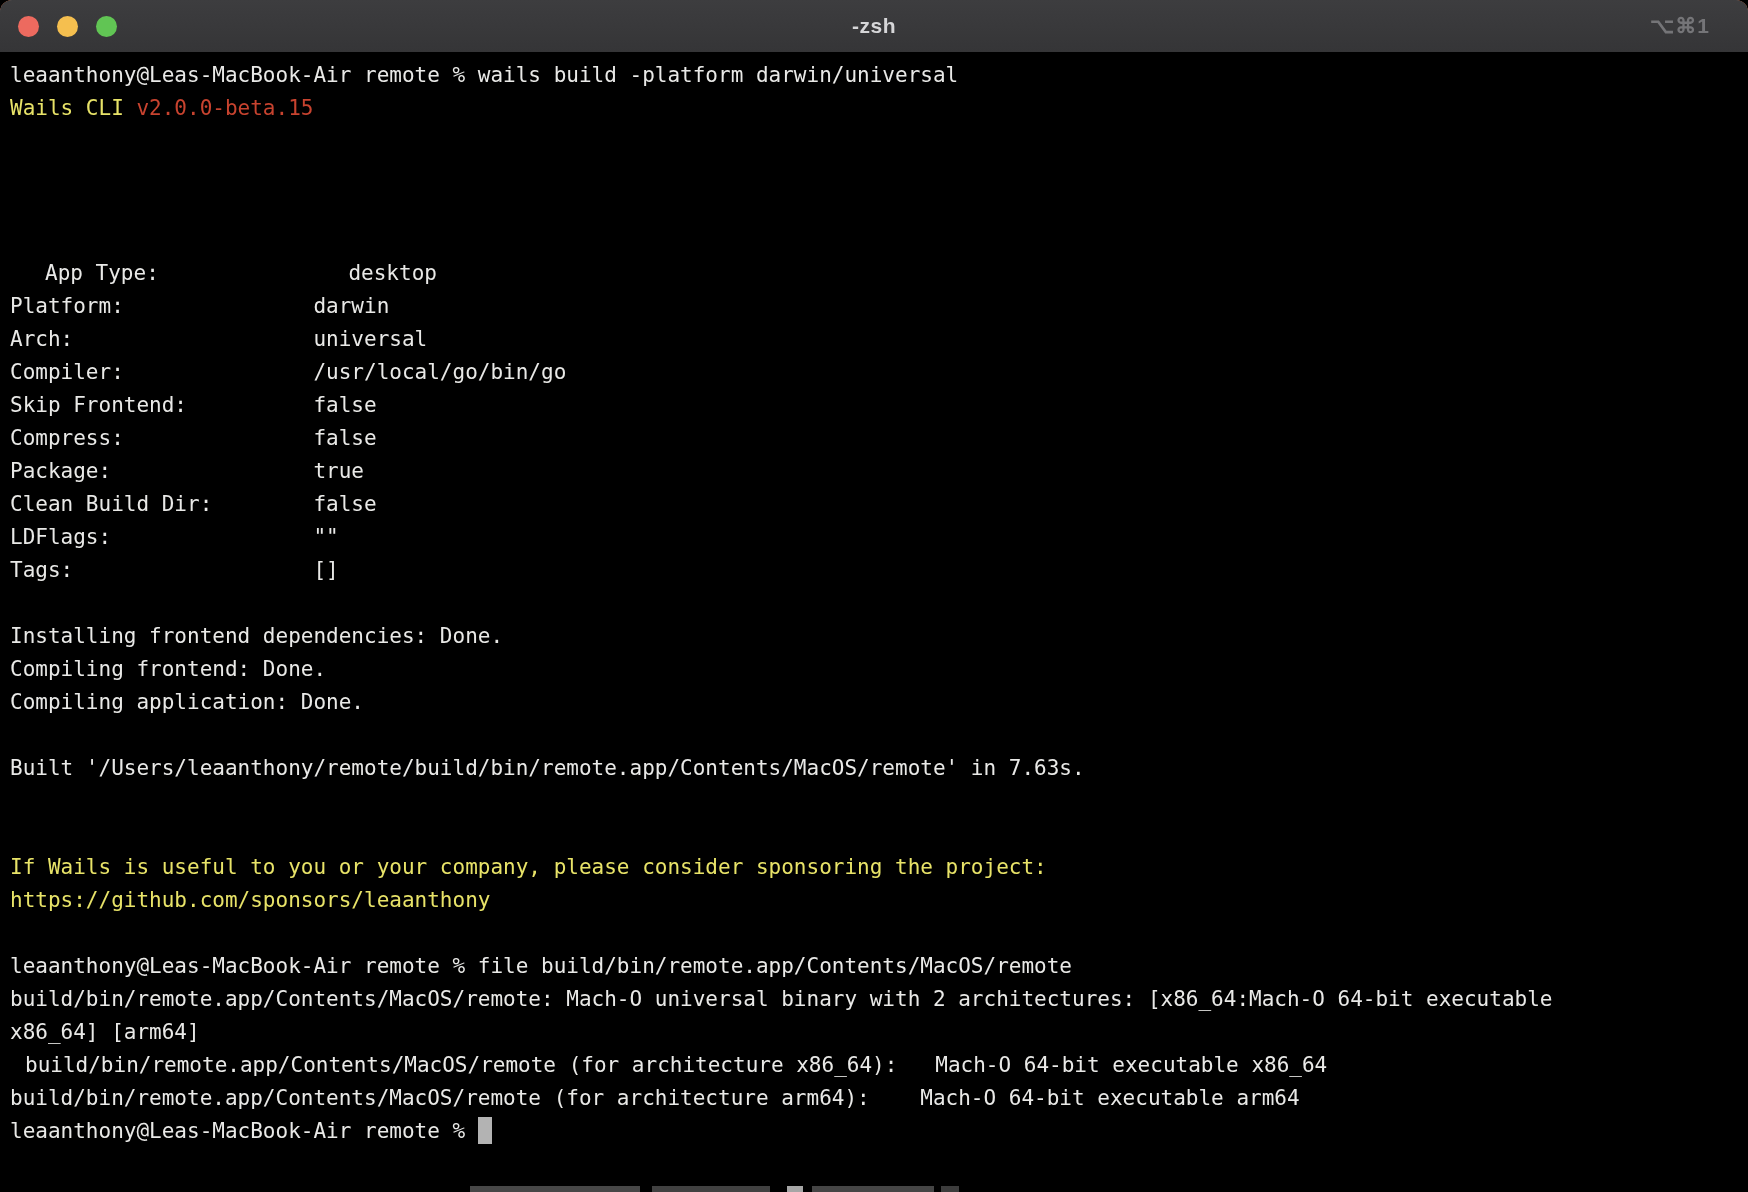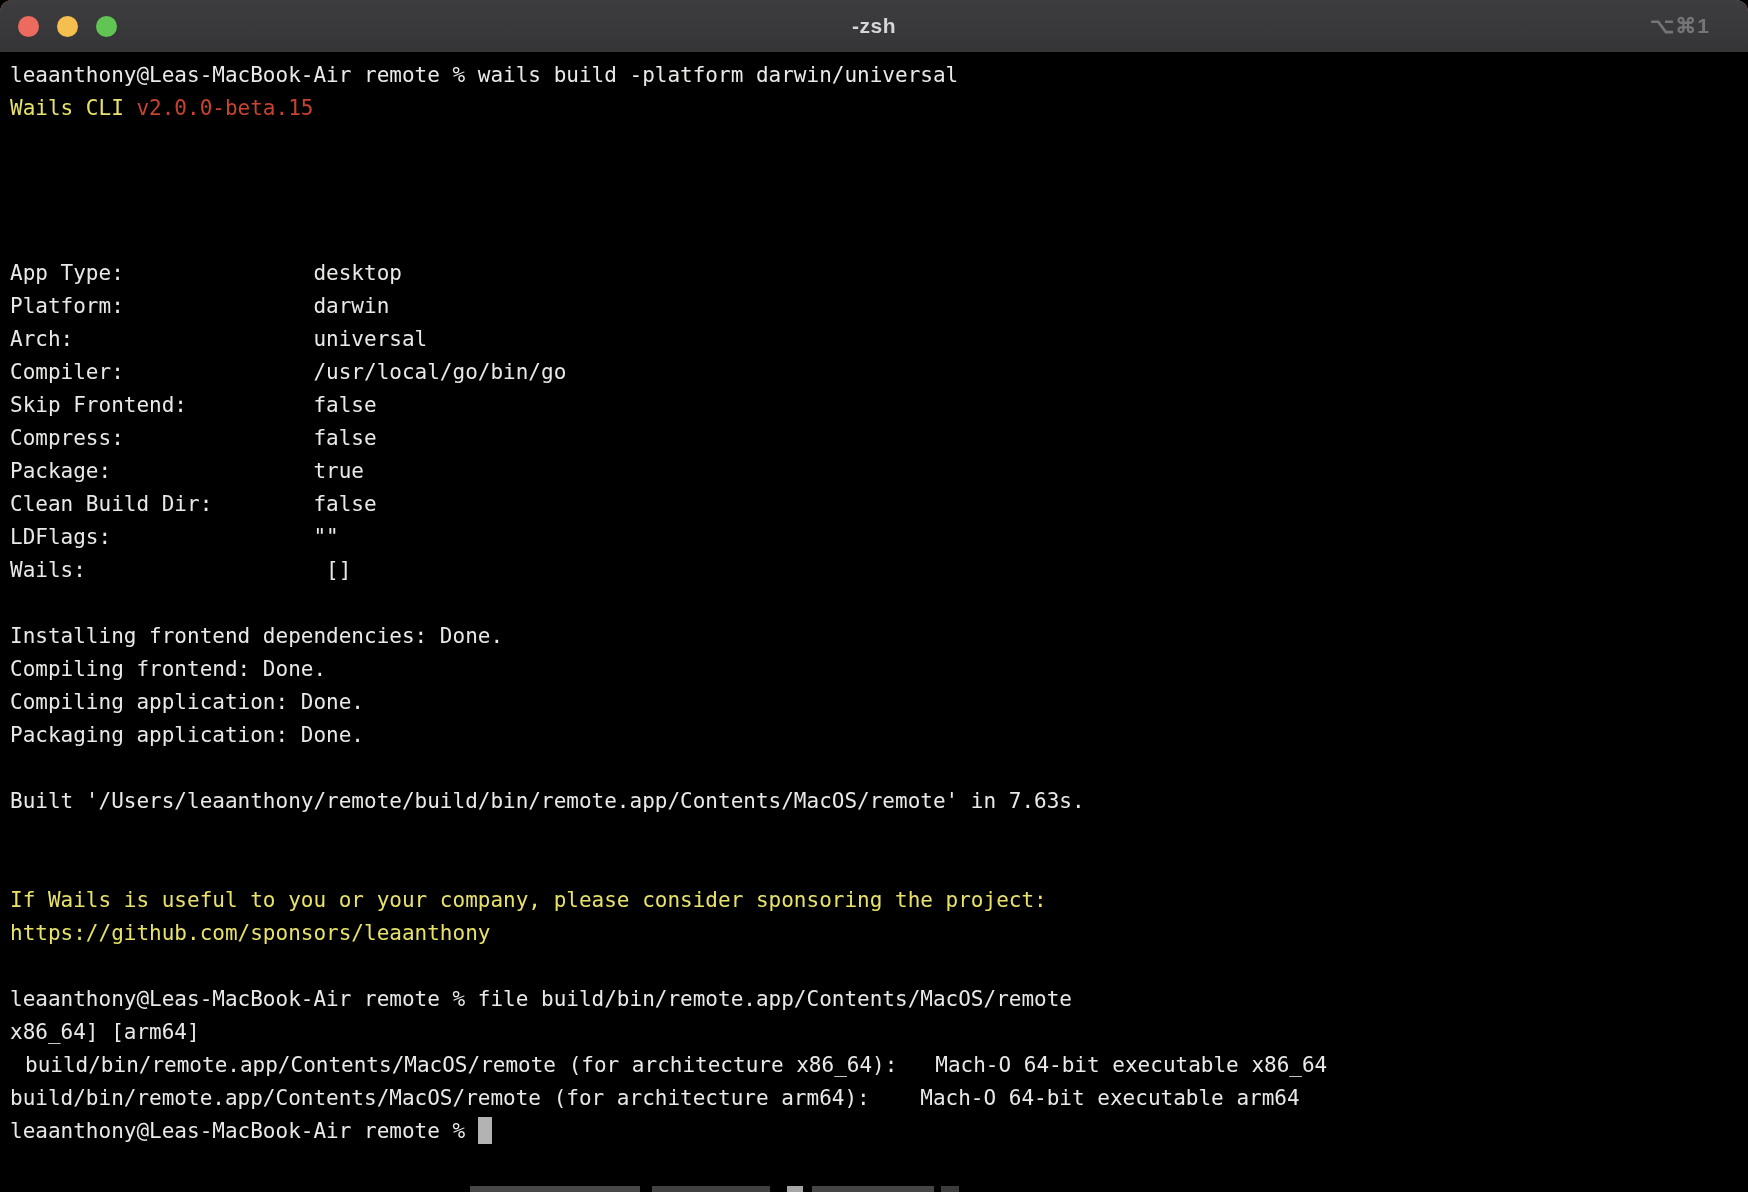--- a/index.html
+++ b/index.html
@@ -55,43 +55,43 @@
     <div class="shortcut" style="color: rgb(117, 117, 120);">⌥⌘1</div>
   </div>
 
   <div class="screen" style="background: rgb(0, 0, 0);">
       <div class="line"><span style="color: rgb(233, 233, 231);">leaanthony@Leas-MacBook-Air remote % wails build -platform darwin/universal</span></div>
       <div class="line"><span style="color: rgb(232, 227, 104);">Wails CLI </span><span style="color: rgb(200, 67, 47);">v2.0.0-beta.15</span></div>
       <div class="line"></div>
       <div class="line"></div>
       <div class="line"></div>
       <div class="line"></div>
-      <div class="line"><span style="color: rgb(233, 233, 231);">App Type:               desktop</span></div>
+      <div class="line"><span style="color: rgb(233, 233, 231); margin-left: 35px;">App Type:               desktop</span></div>
       <div class="line"><span style="color: rgb(233, 233, 231);">Platform:               darwin</span></div>
       <div class="line"><span style="color: rgb(233, 233, 231); text-align: center;">Arch:                   universal</span></div>
       <div class="line"><span style="color: rgb(233, 233, 231); margin-top: 14px;">Compiler:               /usr/local/go/bin/go</span></div>
       <div class="line"><span style="color: rgb(233, 233, 231);">Skip Frontend:          false</span></div>
       <div class="line"><span style="color: rgb(233, 233, 231);">Compress:               false</span></div>
       <div class="line"><span style="color: rgb(233, 233, 231);">Package:                true</span></div>
       <div class="line"><span style="color: rgb(233, 233, 231);">Clean Build Dir:        false</span></div>
       <div class="line"><span style="color: rgb(233, 233, 231);">LDFlags:                ""</span></div>
-      <div class="line"><span style="color: rgb(233, 233, 231);">Wails:                   []</span></div>
+      <div class="line"><span style="color: rgb(233, 233, 231);">Tags:                   []</span></div>
       <div class="line"></div>
       <div class="line"><span style="color: rgb(233, 233, 231);">Installing frontend dependencies: Done.</span></div>
       <div class="line"><span style="color: rgb(233, 233, 231);">Compiling frontend: Done.</span></div>
       <div class="line"><span style="color: rgb(233, 233, 231);">Compiling application: Done.</span></div>
-      <div class="line"><span style="color: rgb(233, 233, 231);">Packaging application: Done.</span></div>
       <div class="line"></div>
       <div class="line"><span style="color: rgb(233, 233, 231);">Built '/Users/leaanthony/remote/build/bin/remote.app/Contents/MacOS/remote' in 7.63s.</span></div>
       <div class="line"></div>
       <div class="line"></div>
       <div class="line"><span style="color: rgb(232, 227, 104);">If Wails is useful to you or your company, please consider sponsoring the project:</span></div>
       <div class="line"><span style="color: rgb(232, 227, 104);">https://github.com/sponsors/leaanthony</span></div>
       <div class="line"></div>
       <div class="line"><span style="color: rgb(233, 233, 231);">leaanthony@Leas-MacBook-Air remote % file build/bin/remote.app/Contents/MacOS/remote</span></div>
+      <div class="line"><span style="color: rgb(233, 233, 231);">build/bin/remote.app/Contents/MacOS/remote: Mach-O universal binary with 2 architectures: [x86_64:Mach-O 64-bit executable</span></div>
       <div class="line"><span style="color: rgb(233, 233, 231);">x86_64] [arm64]</span></div>
       <div class="line"><span style="color: rgb(233, 233, 231); margin-left: 15px;">build/bin/remote.app/Contents/MacOS/remote (for architecture x86_64):   Mach-O 64-bit executable x86_64</span></div>
       <div class="line"><span style="color: rgb(233, 233, 231);">build/bin/remote.app/Contents/MacOS/remote (for architecture arm64):    Mach-O 64-bit executable arm64</span></div>
       <div class="line"><span style="color: rgb(233, 233, 231);">leaanthony@Leas-MacBook-Air remote % </span><span class="cursor" style="background: rgb(179, 179, 179);"></span></div>
     </div>
 
   <div class="clipstrip">
       <span class="mark" style="left: 470px; width: 170px; background: rgb(71, 71, 71);"></span>
       <span class="mark" style="left: 652px; width: 118px; background: rgb(65, 65, 65);"></span>
       <span class="mark" style="left: 787px; width: 16px; background: rgb(166, 166, 166);"></span>

